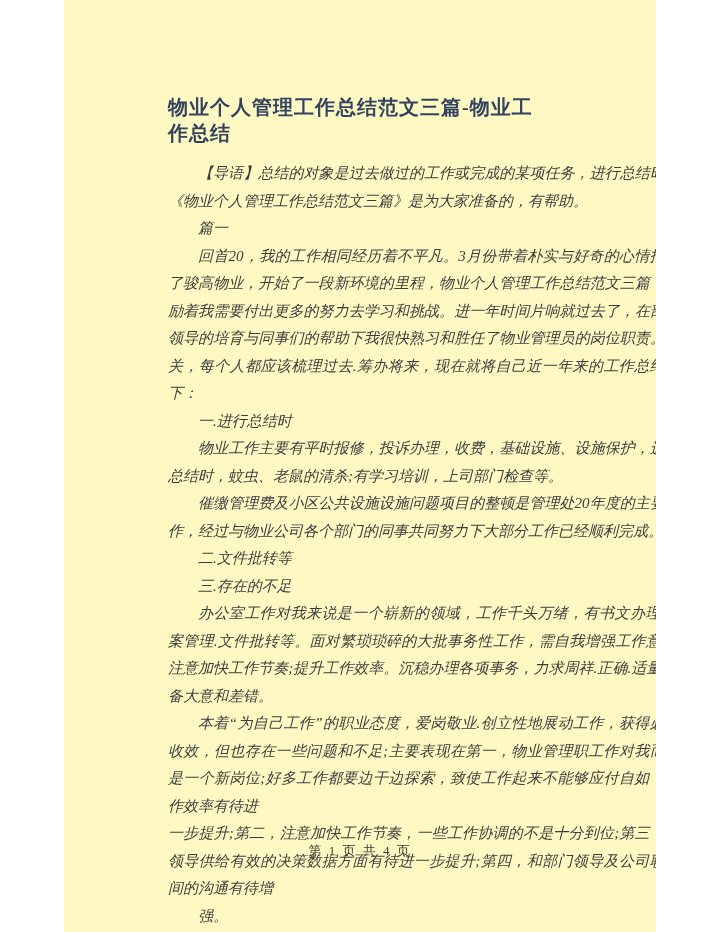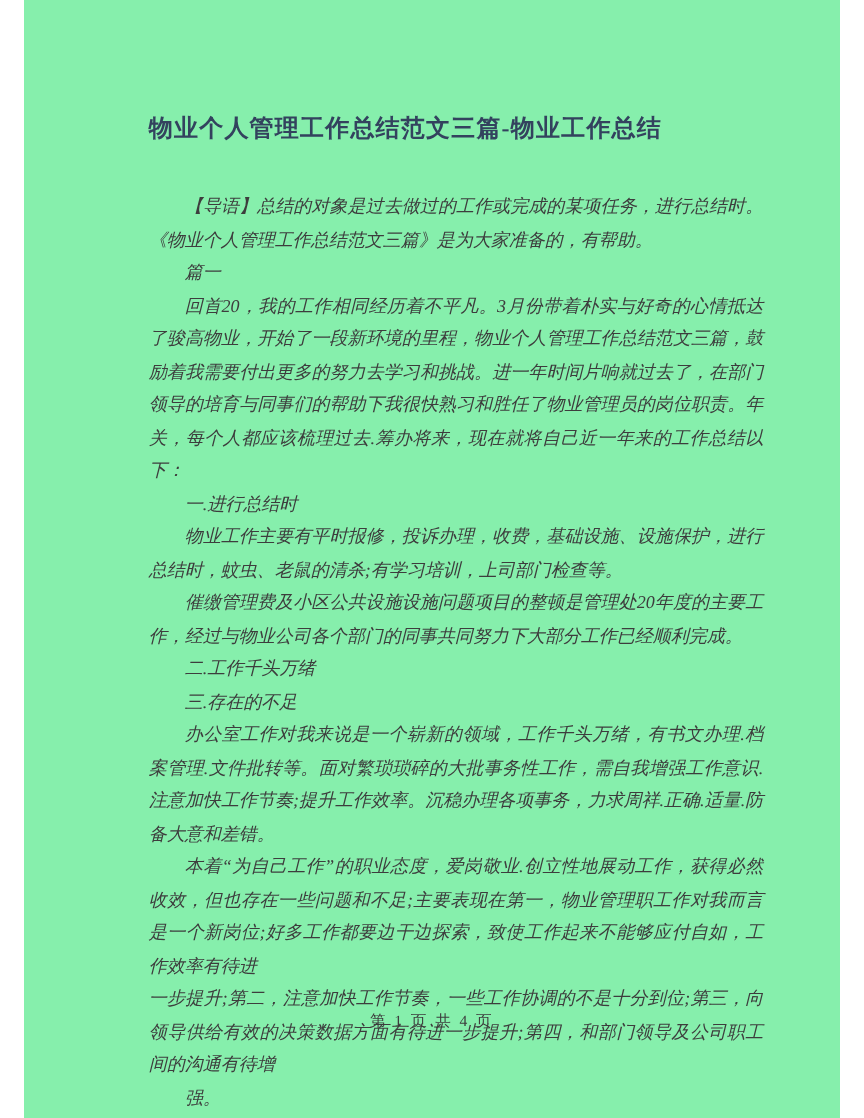--- a/index.html
+++ b/index.html
@@ -1,22 +1,22 @@
 <!DOCTYPE html>
 <html><head>
 <meta charset="utf-8">
 <style>
   * { margin: 0; padding: 0; box-sizing: border-box; }
   html, body { background: #ffffff; }
   .page {
     position: relative;
-    width: 680px;
+    width: 592px;
     height: 932px;
     margin: 0 auto;
-    background: #86efac;
+    background: #fef9c3;
     overflow: hidden;
     font-family: "Liberation Serif", "DejaVu Serif", serif;
   }
   .doc-title {
     position: absolute;
     top: 94px;
     left: 104px;
     right: 104px;
     font-size: 20px;
     font-weight: bold;
@@ -58,21 +58,21 @@
 
 <div class="page">
   <h1 class="doc-title">物业个人管理工作总结范文三篇-物业工作总结</h1>
   <div class="doc-body">
       <p class="para">【导语】总结的对象是过去做过的工作或完成的某项任务，进行总结时。《物业个人管理工作总结范文三篇》是为大家准备的，有帮助。</p>
       <p class="para">篇一</p>
       <p class="para">回首20，我的工作相同经历着不平凡。3月份带着朴实与好奇的心情抵达了骏高物业，开始了一段新环境的里程，物业个人管理工作总结范文三篇，鼓励着我需要付出更多的努力去学习和挑战。进一年时间片响就过去了，在部门领导的培育与同事们的帮助下我很快熟习和胜任了物业管理员的岗位职责。年关，每个人都应该梳理过去.筹办将来，现在就将自己近一年来的工作总结以下：</p>
       <p class="para">一.进行总结时</p>
       <p class="para">物业工作主要有平时报修，投诉办理，收费，基础设施、设施保护，进行总结时，蚊虫、老鼠的清杀;有学习培训，上司部门检查等。</p>
       <p class="para">催缴管理费及小区公共设施设施问题项目的整顿是管理处20年度的主要工作，经过与物业公司各个部门的同事共同努力下大部分工作已经顺利完成。</p>
-      <p class="para">二.工作千头万绪</p>
+      <p class="para">二.文件批转等</p>
       <p class="para">三.存在的不足</p>
       <p class="para">办公室工作对我来说是一个崭新的领域，工作千头万绪，有书文办理.档案管理.文件批转等。面对繁琐琐碎的大批事务性工作，需自我增强工作意识.注意加快工作节奏;提升工作效率。沉稳办理各项事务，力求周祥.正确.适量.防备大意和差错。</p>
       <p class="para">本着“为自己工作”的职业态度，爱岗敬业.创立性地展动工作，获得必然收效，但也存在一些问题和不足;主要表现在第一，物业管理职工作对我而言是一个新岗位;好多工作都要边干边探索，致使工作起来不能够应付自如，工作效率有待进</p>
       <p class="para no-indent">一步提升;第二，注意加快工作节奏，一些工作协调的不是十分到位;第三，向领导供给有效的决策数据方面有待进一步提升;第四，和部门领导及公司职工间的沟通有待增</p>
       <p class="para">强。</p>
     </div>
   <div class="page-footer">第 1 页 共 4 页</div>
 </div>
 
 </body></html>

